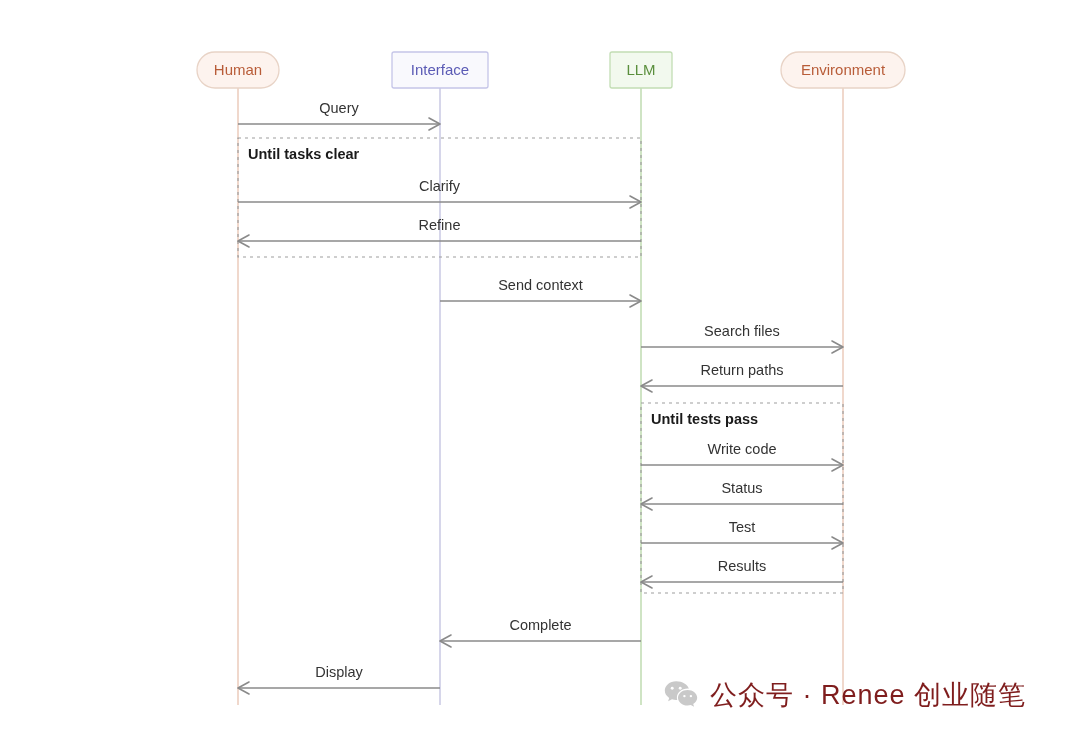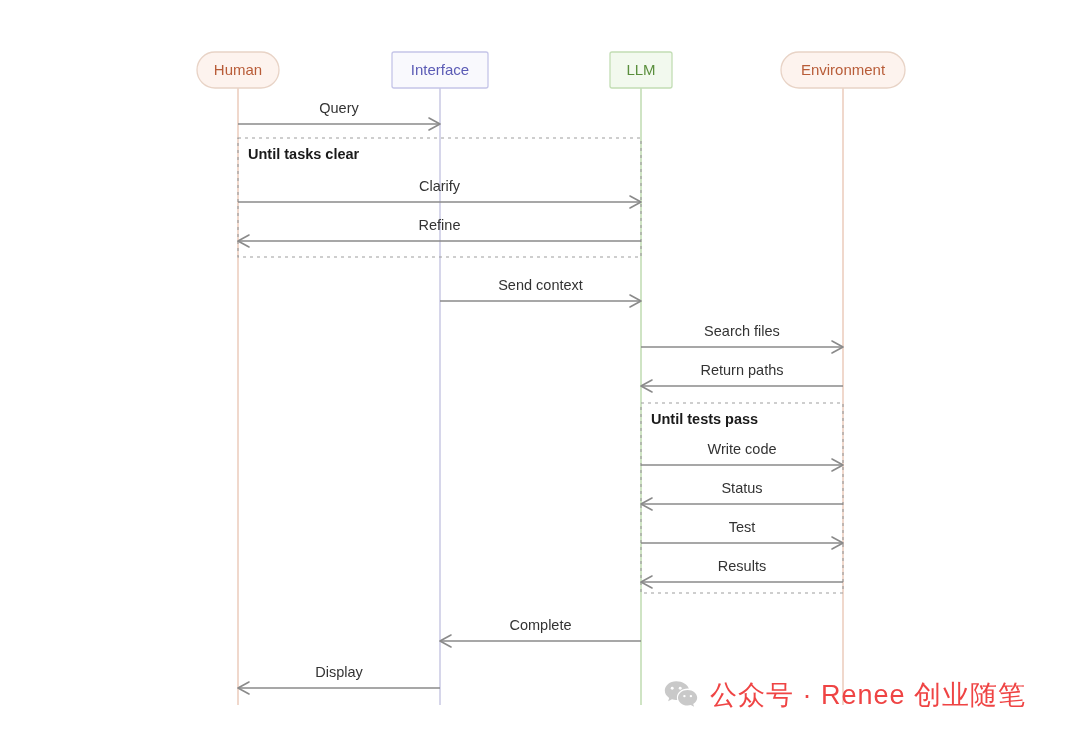--- a/index.html
+++ b/index.html
@@ -52,21 +52,21 @@
     text-anchor: middle;
     dominant-baseline: middle;
   }
   .watermark {
     position: absolute;
     left: 664px;
     top: 680px;
     display: flex;
     align-items: center;
     gap: 12px;
-    color: #ef4444;
+    color: #7f1d1d;
     font-family: "Liberation Sans", sans-serif;
     font-size: 27px;
     letter-spacing: 1px;
     white-space: nowrap;
     user-select: none;
   }
   .watermark .wm-icon { flex: 0 0 auto; line-height: 0; }
   .watermark .wm-text { line-height: 1; }
 </style>
 </head>

